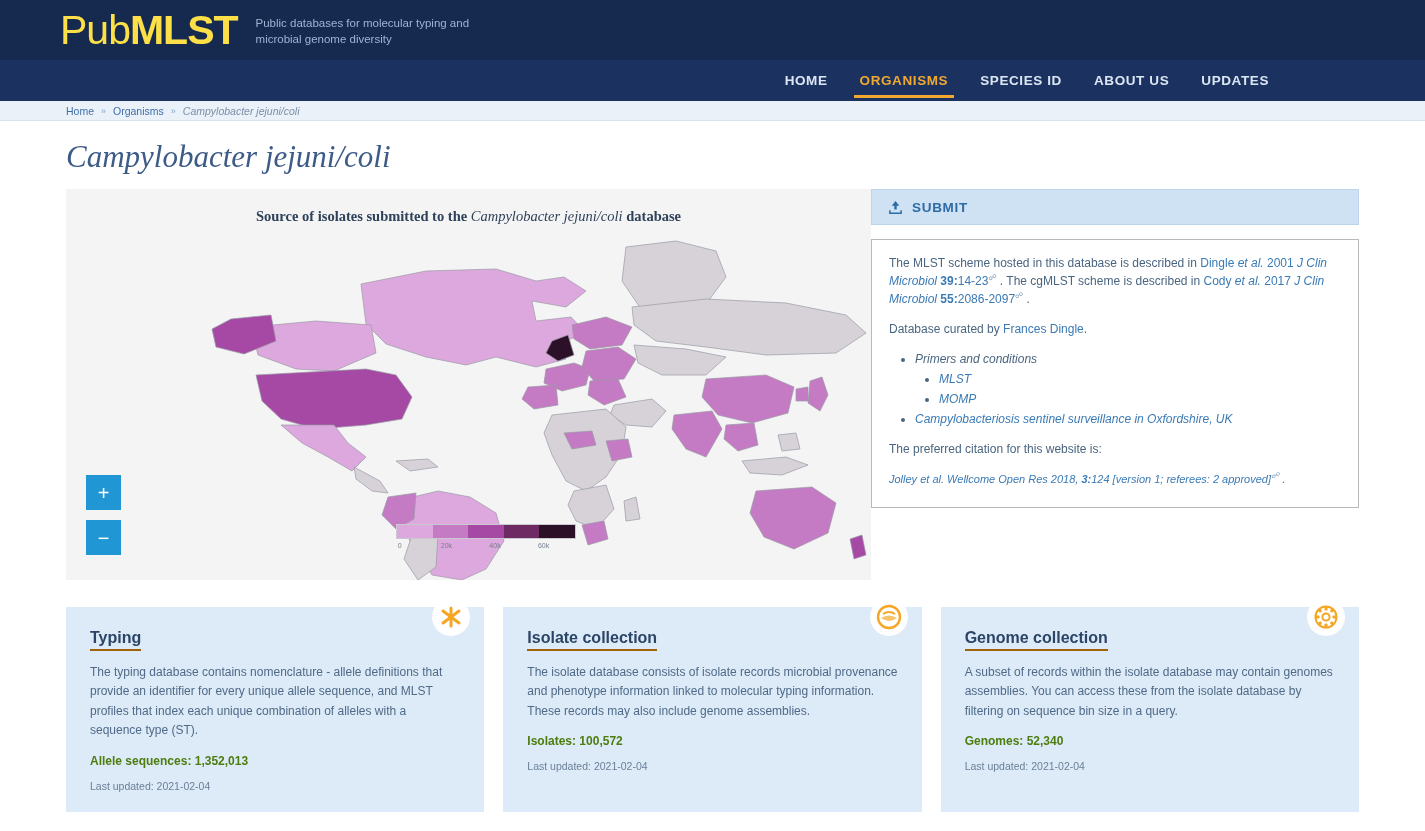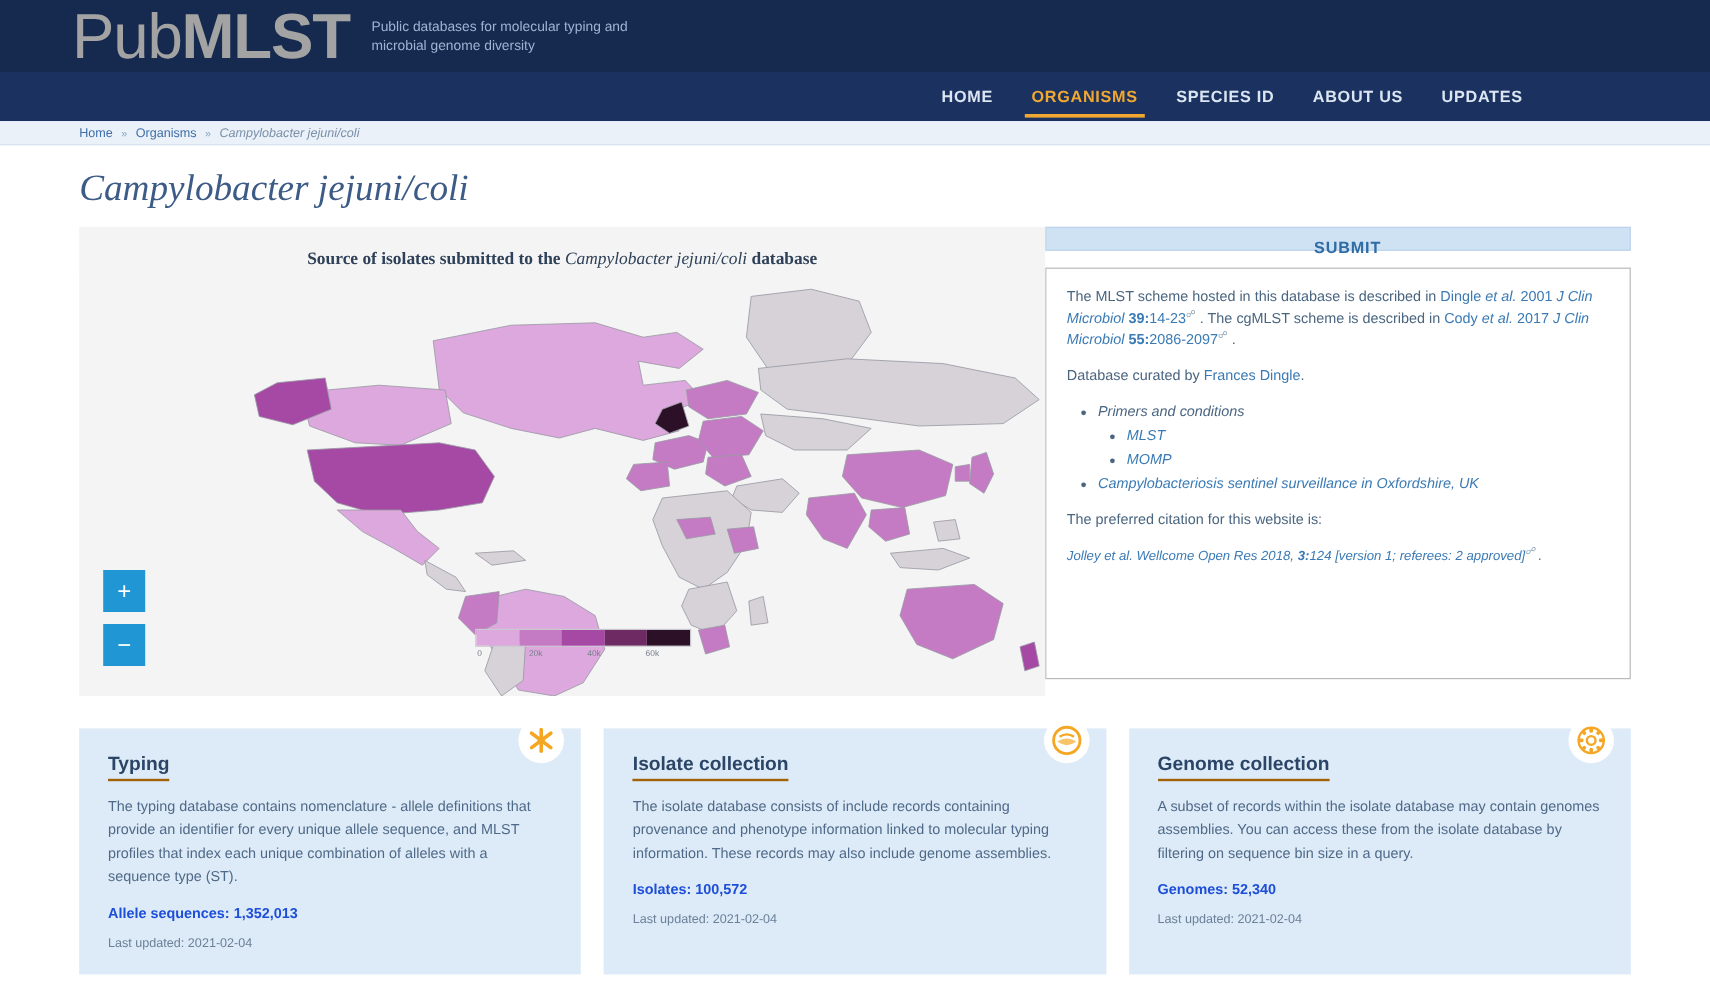--- a/index.html
+++ b/index.html
@@ -14,21 +14,21 @@
   }
   #page { position:relative; width:1425px; height:831px; background:#fff; }
 
   
   .masthead {
     background:#152a4e;
     height:60px;
     display:flex; align-items:center;
     padding-left:60px;
   }
-  .logo { font-size:53px; letter-spacing:-1px; line-height:1; color:#a3a3a3; white-space:nowrap; }
+  .logo { font-size:41px; letter-spacing:-1px; line-height:1; color:#fde047; white-space:nowrap; }
   .logo .pub { font-weight:300; }
   .logo .mlst { font-weight:700; }
   .tagline {
     margin-left:18px; color:#9db4d4; font-size:11.5px; line-height:1.35;
     max-width:230px; padding-top:3px;
   }
 
   .navbar {
     background:#1b3260; height:41px;
     display:flex; align-items:stretch; justify-content:flex-end;
@@ -94,28 +94,28 @@
   .legendticks {
     display:flex; margin-top:3px; font-size:7px; color:#77808c;
     position:relative; height:10px;
   }
   .legendticks span { position:absolute; transform:translateX(-50%); }
 
   
   .sidecol { flex:1 1 auto; }
   .submitbar {
     background:#cfe2f3; border:1px solid #bcd4ec;
-    height:20px; display:flex; align-items:center; gap:9px;
+    height:36px; display:flex; align-items:center; gap:9px;
     padding-left:16px; color:#2f6ba5; font-weight:700; font-size:13.5px;
-    letter-spacing:.7px; cursor:pointer;flex-direction:column;
+    letter-spacing:.7px; cursor:pointer;
   }
   .infobox {
     margin-top:14px; border:1px solid #b9b9b9; background:#fff;
     padding:14px 3px 16px 17px; font-size:12px; line-height:1.5;
-    color:#4a6party; color:#4a6580; height:343px;
+    color:#4a6party; color:#4a6580; height:269px;
   }
   .infobox p { margin:0 0 12px 0; }
   .infobox a { color:#3a7ab5; text-decoration:none; }
   .infobox .em { font-style:italic; }
   .infobox .bold { font-weight:700; }
   .infobox ul { margin:0 0 12px 0; padding-left:26px; }
   .infobox ul ul { margin:0; padding-left:24px; }
   .infobox li { margin:2px 0; list-style:disc;font-style:italic; }
   .infobox li li { list-style:disc; }
   .cite { font-size:11px; font-style:italic; line-height:1.45; }
@@ -131,21 +131,21 @@
     position:absolute; right:14px; top:-9px;
     width:38px; height:38px; border-radius:50%;
     background:#fff; display:flex; align-items:center; justify-content:center;
   }
   .cardtitle {
     font-size:16px; font-weight:700; color:#2b4566;
     border-bottom:2px solid #a16207; display:inline-block;
     padding-bottom:2px; margin-bottom:12px; cursor:pointer;
   }
   .carddesc { font-size:12px; line-height:1.62; color:#4f6symbol; color:#4f6a88; margin:0 0 13px 0; }
-  .cardstat { font-size:12px; font-weight:700; color:#1d4ed8; margin:0 0 12px 0; }
+  .cardstat { font-size:12px; font-weight:700; color:#4d7c0f; margin:0 0 12px 0; }
   .cardupd { font-size:10.5px; color:#6b8199; margin:0; }
 </style>
 </head>
 <body>
 
 <div id="page">
 
   <div class="masthead">
     <div class="logo">
       <span class="pub">Pub</span><span class="mlst">MLST</span>
@@ -324,21 +324,21 @@
 
     <div class="card">
       <div class="cardicon">
         <svg width="26" height="26" viewBox="0 0 26 26">
           <circle cx="13" cy="13" r="11" fill="none" stroke="#f5a623" stroke-width="2.4"></circle>
           <path d="M5 14 Q13 9 21 14 Q13 20 5 14 Z" fill="#f7c46a"></path>
           <path d="M7 10 Q13 6 19 10" fill="none" stroke="#f5a623" stroke-width="2"></path>
         </svg>
       </div>
       <div class="cardtitle">Isolate collection</div>
-      <p class="carddesc">The isolate database consists of include records containing provenance and phenotype information linked to molecular typing information. These records may also include genome assemblies.</p>
+      <p class="carddesc">The isolate database consists of isolate records microbial provenance and phenotype information linked to molecular typing information. These records may also include genome assemblies.</p>
       <p class="cardstat">
         <span>Isolates:</span>
         <span>100,572</span>
       </p>
       <p class="cardupd">Last updated: 2021-02-04</p>
     </div>
 
     <div class="card">
       <div class="cardicon">
         <svg width="26" height="26" viewBox="0 0 26 26">

